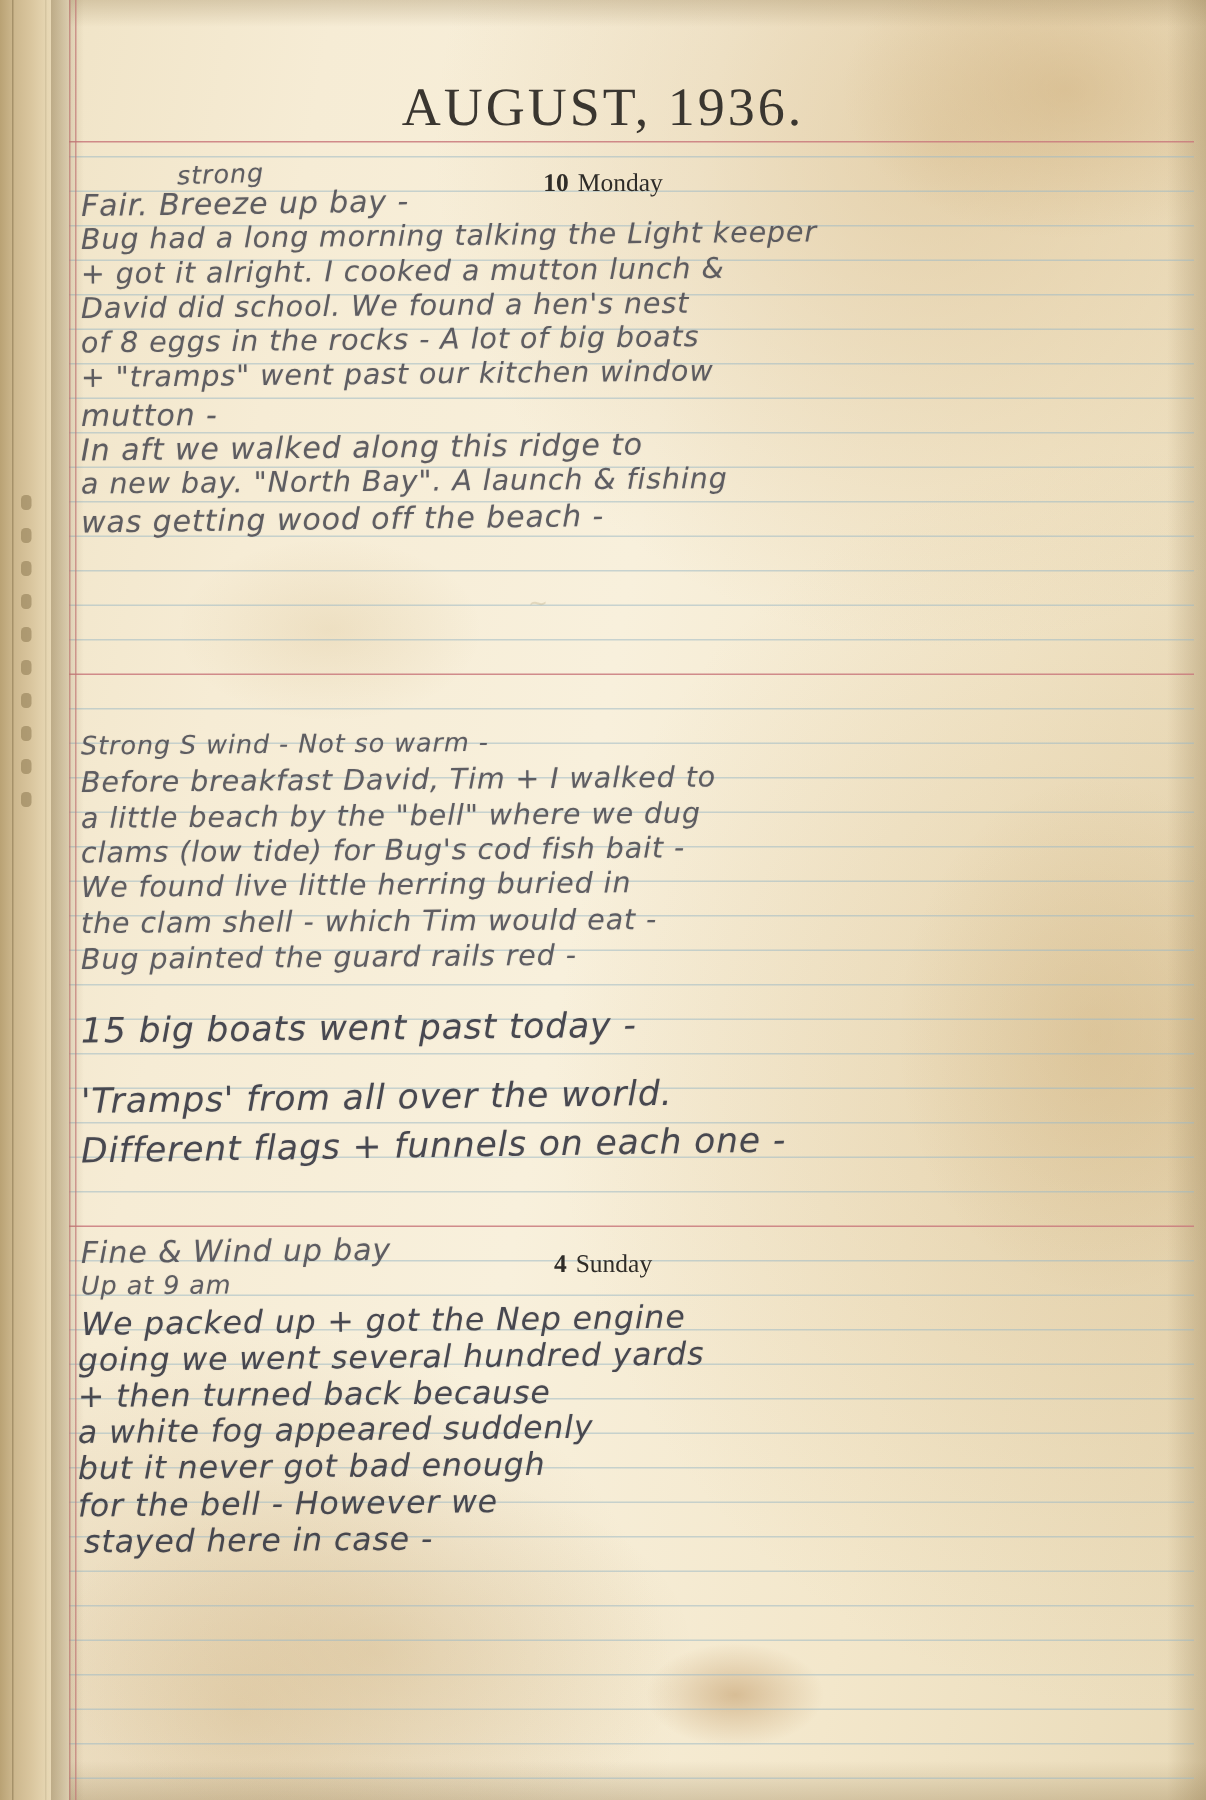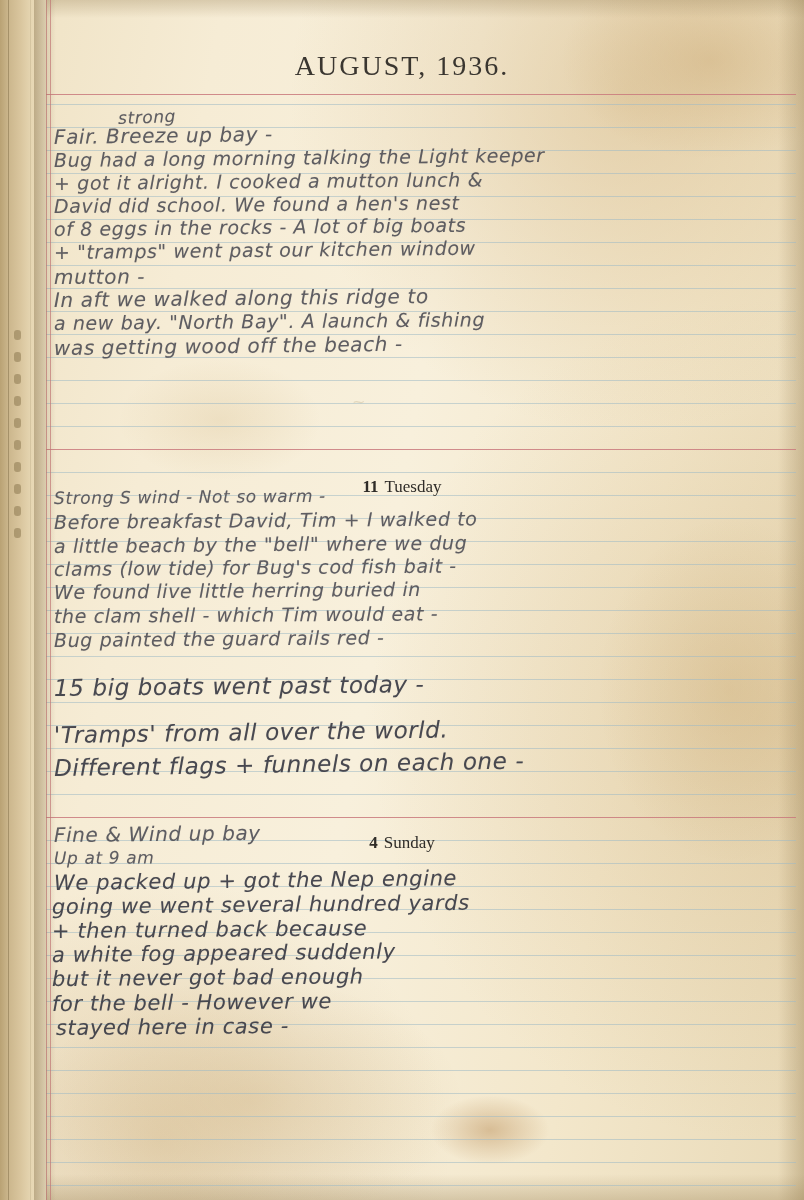--- a/index.html
+++ b/index.html
@@ -86,21 +86,21 @@
     background: #c9797c;
     opacity: .7;
   }
 
   
   .month-title {
     position: absolute;
     top: 50px;
     left: 0; right: 0;
     text-align: center;
-    font-size: 28px;
+    font-size: 36px;
     letter-spacing: 2px;
     color: #3a3630;
     font-family: "Liberation Serif", serif;
   }
   .day-head {
     position: absolute;
     left: 0; right: 0;
     text-align: center;
     color: #2f2c28;
     font-family: "Liberation Serif", serif;
@@ -241,22 +241,22 @@
   <div class="punch" style="top:396px;"></div>
   <div class="punch" style="top:418px;"></div>
   <div class="punch" style="top:440px;"></div>
   <div class="punch" style="top:462px;"></div>
   <div class="punch" style="top:484px;"></div>
   <div class="punch" style="top:506px;"></div>
   <div class="punch" style="top:528px;"></div>
 
   <div class="month-title">AUGUST,  1936.</div>
 
-  <div class="day-head" style="top:477px;">
-    <span class="num">11</span><span class="dow">Tuesday</span>
+  <div class="day-head" style="top:112px;">
+    <span class="num">10</span><span class="dow">Monday</span>
   </div>
   <div class="day-head" style="top:833px;">
     <span class="num">4</span><span class="dow">Sunday</span>
   </div>
 
   <div class="hand sm" style="left:118px;top:108px;transform:rotate(-2deg);">strong</div>
   <div class="hand" style="left:54px;top:125px;transform:rotate(-0.8deg);">Fair. Breeze up bay -</div>
   <div class="hand" style="left:54px;top:149px;transform:rotate(-0.6deg);font-size:19px;">Bug had a long morning talking the Light keeper</div>
   <div class="hand" style="left:54px;top:172px;transform:rotate(-0.5deg);font-size:19px;">+ got it alright. I cooked a mutton lunch &amp;</div>
   <div class="hand" style="left:54px;top:195px;transform:rotate(-0.5deg);font-size:19px;">David did school. We found a hen's nest</div>

